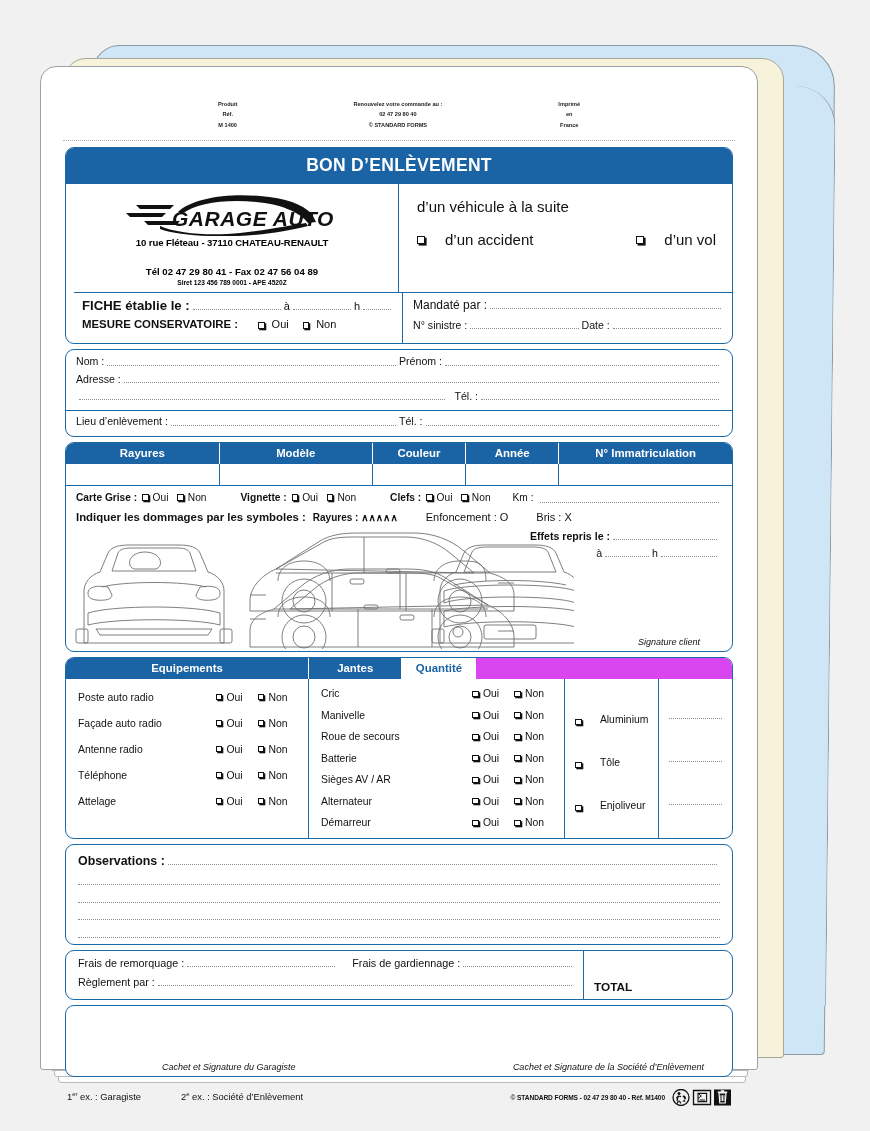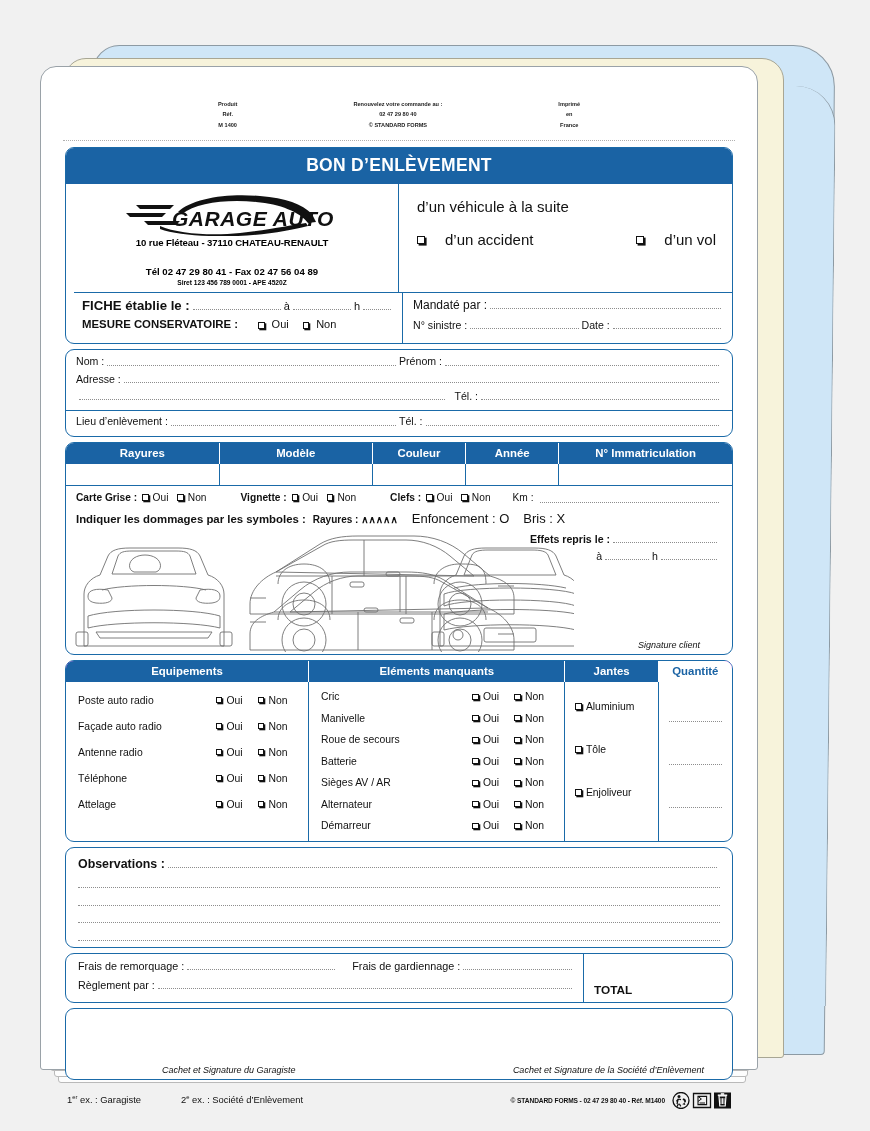--- a/index.html
+++ b/index.html
@@ -132,21 +132,21 @@
     padding: 6px 10px 6px 10px; gap: 0;
   }
   .cg-row b { font-weight: bold; }
   .cg-item { display: flex; align-items: center; white-space: nowrap; }
   .cg-gap { width: 34px; }
 
   
   .dmg-head { display: flex; align-items: baseline; padding: 2px 10px 0 10px; font-size: 11.4px; }
   .dmg-head .t { font-weight: bold; color: #111; }
   .dmg-head .sym { font-size: 10px; color: #111; margin-left: 7px; font-weight: bold; }
-  .dmg-head .sym2 { font-size: 13px; color: #111; margin-left: 14px; text-align: right; }
+  .dmg-head .sym2 { font-size: 11px; color: #111; margin-left: 28px; text-align: right; }
 
   .cars-area { position: relative; height: 128px; padding: 0 10px; }
   .cars-svg { position: absolute; left: 8px; top: 2px; }
   .effets {
     position: absolute; right: 12px; top: 6px; width: 220px;
     font-size: 10.6px; color: #111;
   }
   .effets .r { display: flex; align-items: baseline; justify-content: flex-end; height: 17px; }
   .effets .lbl { font-weight: bold; white-space: nowrap; }
   .sig-client {
@@ -165,22 +165,22 @@
   .eq-body { display: flex; }
   .eq-col { border-right: 1.4px solid #1a6aa8; }
   .eq-col.last { border-right: none; }
   .eq-line {
     display: flex; align-items: center; font-size: 10.4px; color: #111;
     height: 21.5px; padding: 0 8px 0 12px;
   }
   .eq-line .nm { flex: 1; white-space: nowrap; }
   .eq-line .ck { width: 42px; display: flex; align-items: center; }
   .jantes-line {
-    display: flex; align-items: center; font-size: 10.4px; color: #111;
-    height: 43px; padding: 0 6px 0 10px;
+    display: flex; align-items: flex-end; font-size: 10.4px; color: #111;
+    height: 43px; padding: 0 6px 0 10px; gap: 14px;
   }
   .qty-line { height: 43px; display: flex; align-items: flex-end; padding: 0 10px 6px 10px; }
   .qty-dots { flex: 1; border-bottom: 1px dotted #8d8d8d; height: 1px; }
 
   
   .obs { padding: 7px 12px 6px 12px; }
   .obs-first { display: flex; align-items: baseline; font-size: 12.4px; font-weight: bold; color: #111; }
   .obs-row { height: 17.5px; display: flex; align-items: flex-end; }
   .obs-row .d { flex: 1; border-bottom: 1px dotted #8d8d8d; height: 1px; }
 
@@ -494,21 +494,20 @@
               <span class="dots" style="flex:0 0 56px"></span>
             </div>
           </div>
           <div class="sig-client">Signature client</div>
         </div>
       </div>
 
       <div class="blue-box">
         <div class="eq-head">
           <div class="eq-h" style="width:36.5%">Equipements</div>
-          <div class="eq-h" style="width:38.5%">Eléments manquants</div>
           <div class="eq-h" style="width:14%">Jantes</div>
           <div class="eq-h last" style="width:11%">Quantité</div>
         </div>
         <div class="eq-body">
 
           <div class="eq-col" style="width:36.5%; padding:5px 0 5px 0">
             <div class="eq-line" style="height:26px">
               <span class="nm">Poste auto radio</span>
               <span class="ck">
                   <span class="cbx sm"></span>

